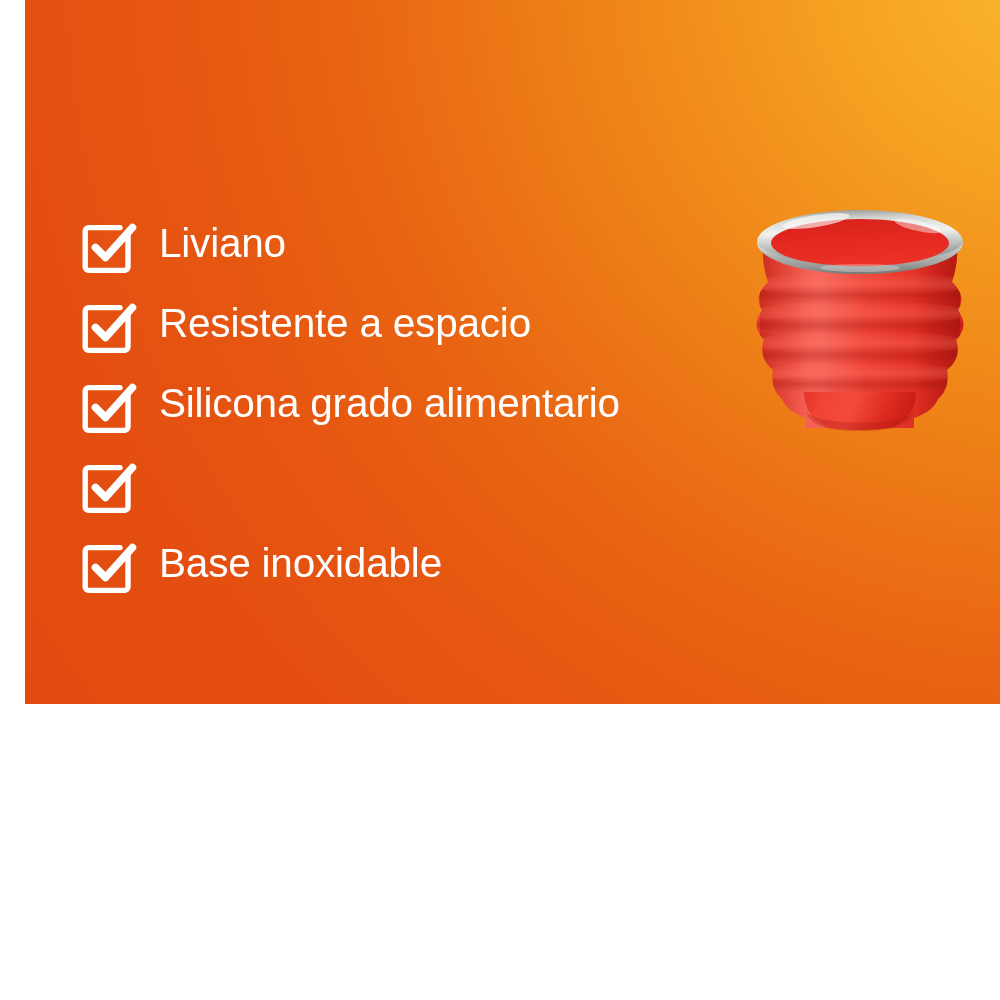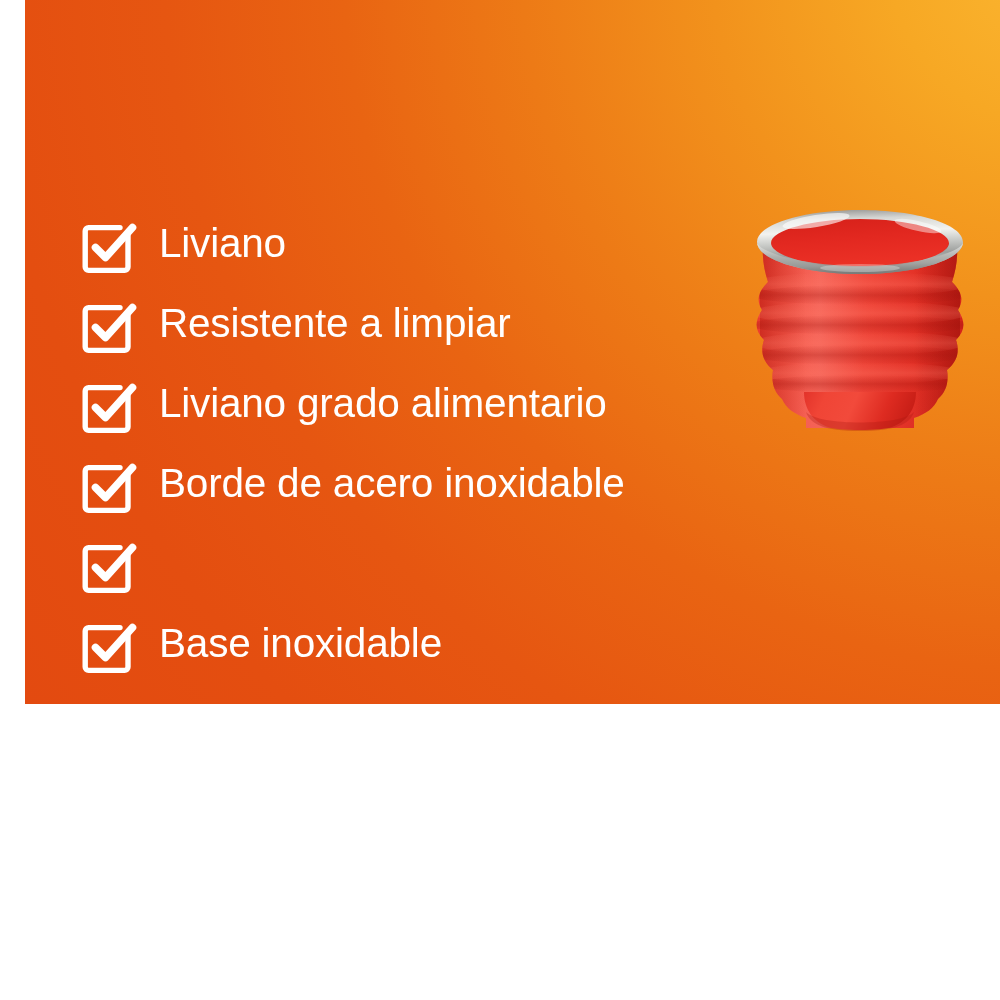--- a/index.html
+++ b/index.html
@@ -85,43 +85,34 @@
       <span class="feature-label">Liviano</span>
     </div>
 
     <div class="feature-row">
       <span class="check-box">
         <svg viewBox="0 0 56 56">
           <path d="M48 17 V50 a3.4 3.4 0 0 1 -3.4 3.4 H8.6 A3.4 3.4 0 0 1 5.2 50 V14 a3.4 3.4 0 0 1 3.4 -3.4 H40" fill="none" stroke="#FFFFFF" stroke-width="5.4" stroke-linecap="round" stroke-linejoin="round"></path>
           <path d="M15.5 30.5 L25.5 40.5 L52.5 10.5" fill="none" stroke="#FFFFFF" stroke-width="7.6" stroke-linecap="round" stroke-linejoin="round"></path>
         </svg>
       </span>
-      <span class="feature-label">Resistente a limpiar</span>
-    </div>
-
-
-    <div class="feature-row">
-      <span class="check-box">
-        <svg viewBox="0 0 56 56">
-          <path d="M48 17 V50 a3.4 3.4 0 0 1 -3.4 3.4 H8.6 A3.4 3.4 0 0 1 5.2 50 V14 a3.4 3.4 0 0 1 3.4 -3.4 H40" fill="none" stroke="#FFFFFF" stroke-width="5.4" stroke-linecap="round" stroke-linejoin="round"></path>
-          <path d="M15.5 30.5 L25.5 40.5 L52.5 10.5" fill="none" stroke="#FFFFFF" stroke-width="7.6" stroke-linecap="round" stroke-linejoin="round"></path>
-        </svg>
-      </span>
-      <span class="feature-label">Liviano grado alimentario</span>
-    </div>
-
-    <div class="feature-row">
-      <span class="check-box">
-        <svg viewBox="0 0 56 56">
-          <path d="M48 17 V50 a3.4 3.4 0 0 1 -3.4 3.4 H8.6 A3.4 3.4 0 0 1 5.2 50 V14 a3.4 3.4 0 0 1 3.4 -3.4 H40" fill="none" stroke="#FFFFFF" stroke-width="5.4" stroke-linecap="round" stroke-linejoin="round"></path>
-          <path d="M15.5 30.5 L25.5 40.5 L52.5 10.5" fill="none" stroke="#FFFFFF" stroke-width="7.6" stroke-linecap="round" stroke-linejoin="round"></path>
-        </svg>
-      </span>
-      <span class="feature-label">Borde de acero inoxidable</span>
-    </div>
+      <span class="feature-label">Resistente a espacio</span>
+    </div>
+
+
+    <div class="feature-row">
+      <span class="check-box">
+        <svg viewBox="0 0 56 56">
+          <path d="M48 17 V50 a3.4 3.4 0 0 1 -3.4 3.4 H8.6 A3.4 3.4 0 0 1 5.2 50 V14 a3.4 3.4 0 0 1 3.4 -3.4 H40" fill="none" stroke="#FFFFFF" stroke-width="5.4" stroke-linecap="round" stroke-linejoin="round"></path>
+          <path d="M15.5 30.5 L25.5 40.5 L52.5 10.5" fill="none" stroke="#FFFFFF" stroke-width="7.6" stroke-linecap="round" stroke-linejoin="round"></path>
+        </svg>
+      </span>
+      <span class="feature-label">Silicona grado alimentario</span>
+    </div>
+
 
     <div class="feature-row">
       <span class="check-box">
         <svg viewBox="0 0 56 56">
           <path d="M48 17 V50 a3.4 3.4 0 0 1 -3.4 3.4 H8.6 A3.4 3.4 0 0 1 5.2 50 V14 a3.4 3.4 0 0 1 3.4 -3.4 H40" fill="none" stroke="#FFFFFF" stroke-width="5.4" stroke-linecap="round" stroke-linejoin="round"></path>
           <path d="M15.5 30.5 L25.5 40.5 L52.5 10.5" fill="none" stroke="#FFFFFF" stroke-width="7.6" stroke-linecap="round" stroke-linejoin="round"></path>
         </svg>
       </span>
     </div>
 

